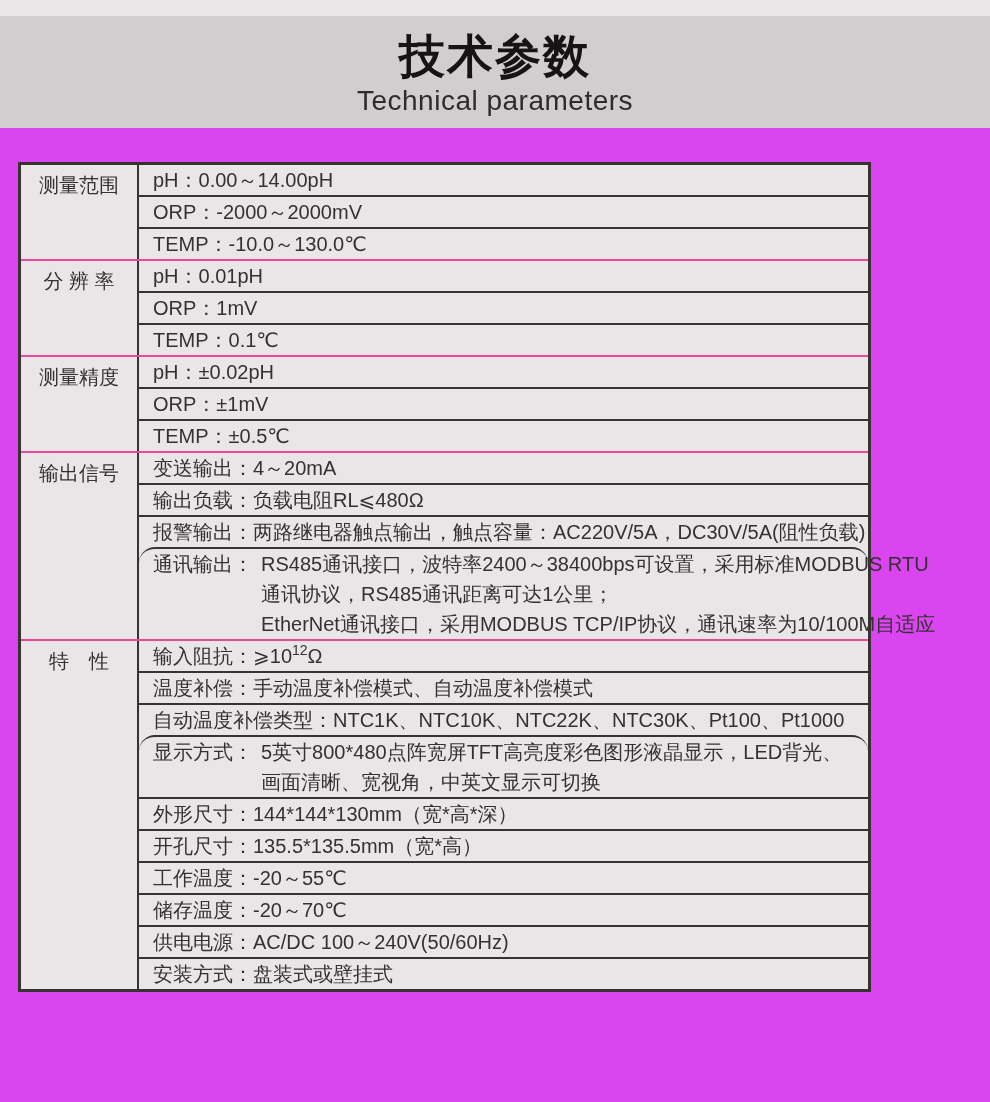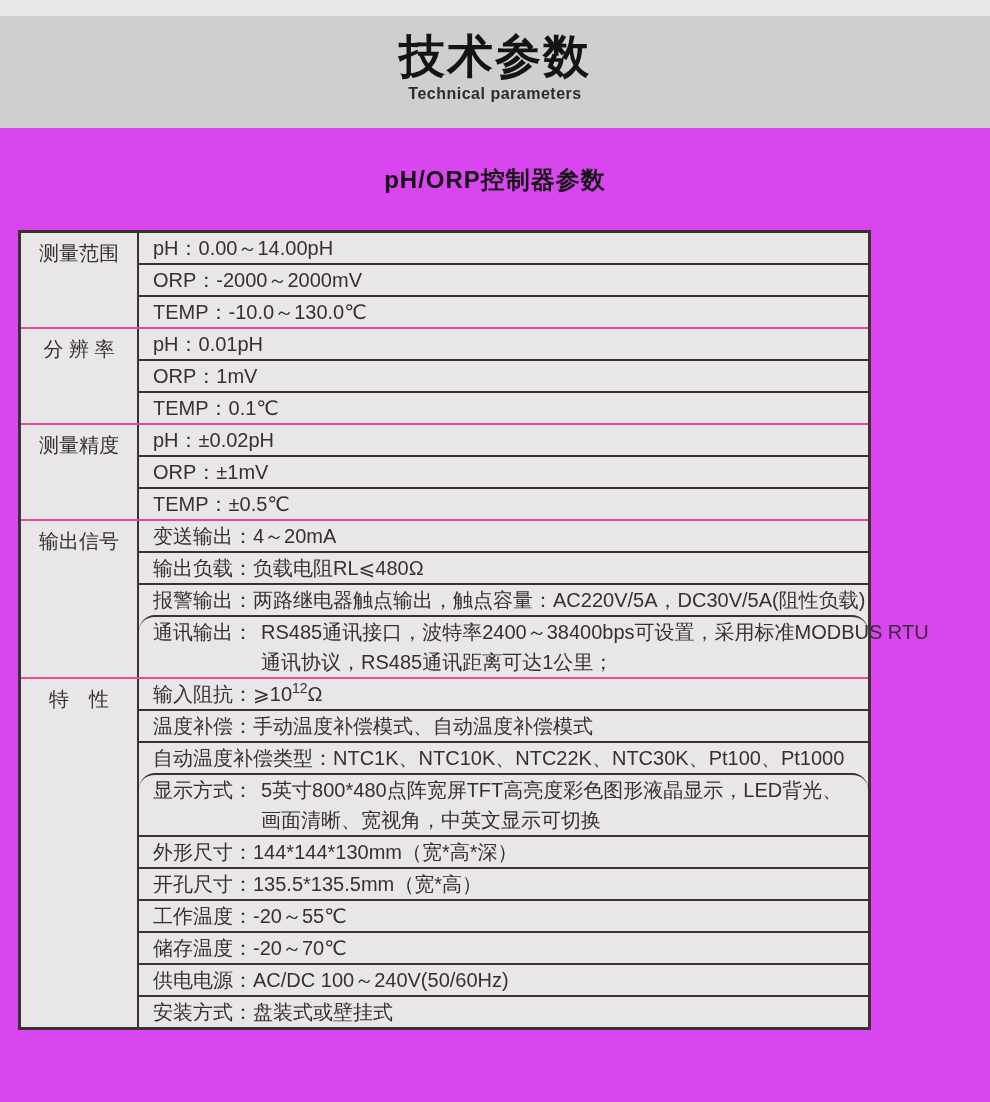--- a/index.html
+++ b/index.html
@@ -28,22 +28,22 @@
     padding-top: 14px;
   }
   .header-title {
     font-size: 46px;
     font-weight: 700;
     color: #151314;
     letter-spacing: 2px;
     line-height: 1.15;
   }
   .header-subtitle {
-    font-size: 16px;
-    font-weight: 700;
+    font-size: 28px;
+    font-weight: 400;
     color: #2d2b2c;
     margin-top: 2px;
     letter-spacing: 0.5px;
   }
 
   
   .section-title {
     margin-top: 36px;
     text-align: center;
     font-size: 24px;
@@ -102,21 +102,20 @@
 </head>
 <body>
 
 <div class="page">
 
   <div class="header-band">
     <div class="header-title">技术参数</div>
     <div class="header-subtitle">Technical parameters</div>
   </div>
 
-  <div class="section-title">pH/ORP控制器参数</div>
 
   <div class="spec-table">
 
     <div class="spec-section">
       <div class="cat-cell">测量范围</div>
       <div class="rows-col">
         <div class="t-row">pH：0.00～14.00pH</div>
         <div class="t-row">ORP：-2000～2000mV</div>
         <div class="t-row">TEMP：-10.0～130.0℃</div>
       </div>
@@ -144,20 +143,21 @@
       <div class="cat-cell">输出信号</div>
       <div class="rows-col">
         <div class="t-row">变送输出：4～20mA</div>
         <div class="t-row">输出负载：负载电阻RL⩽480Ω</div>
         <div class="t-row">报警输出：两路继电器触点输出，触点容量：AC220V/5A，DC30V/5A(阻性负载)</div>
         <div class="t-row multi">
           <span class="hang-label">通讯输出：</span>
           <span class="hang-lines">
             <span class="line" style="display: block;">RS485通讯接口，波特率2400～38400bps可设置，采用标准MODBUS RTU</span>
             <span class="line" style="display: block;">通讯协议，RS485通讯距离可达1公里；</span>
+            <span class="line" style="display: block;">EtherNet通讯接口，采用MODBUS TCP/IP协议，通讯速率为10/100M自适应</span>
           </span>
         </div>
       </div>
     </div>
 
     <div class="spec-section">
       <div class="cat-cell">特　性</div>
       <div class="rows-col">
         <div class="t-row"><span>输入阻抗：⩾10</span><span class="sup">12</span><span>Ω</span></div>
         <div class="t-row">温度补偿：手动温度补偿模式、自动温度补偿模式</div>

